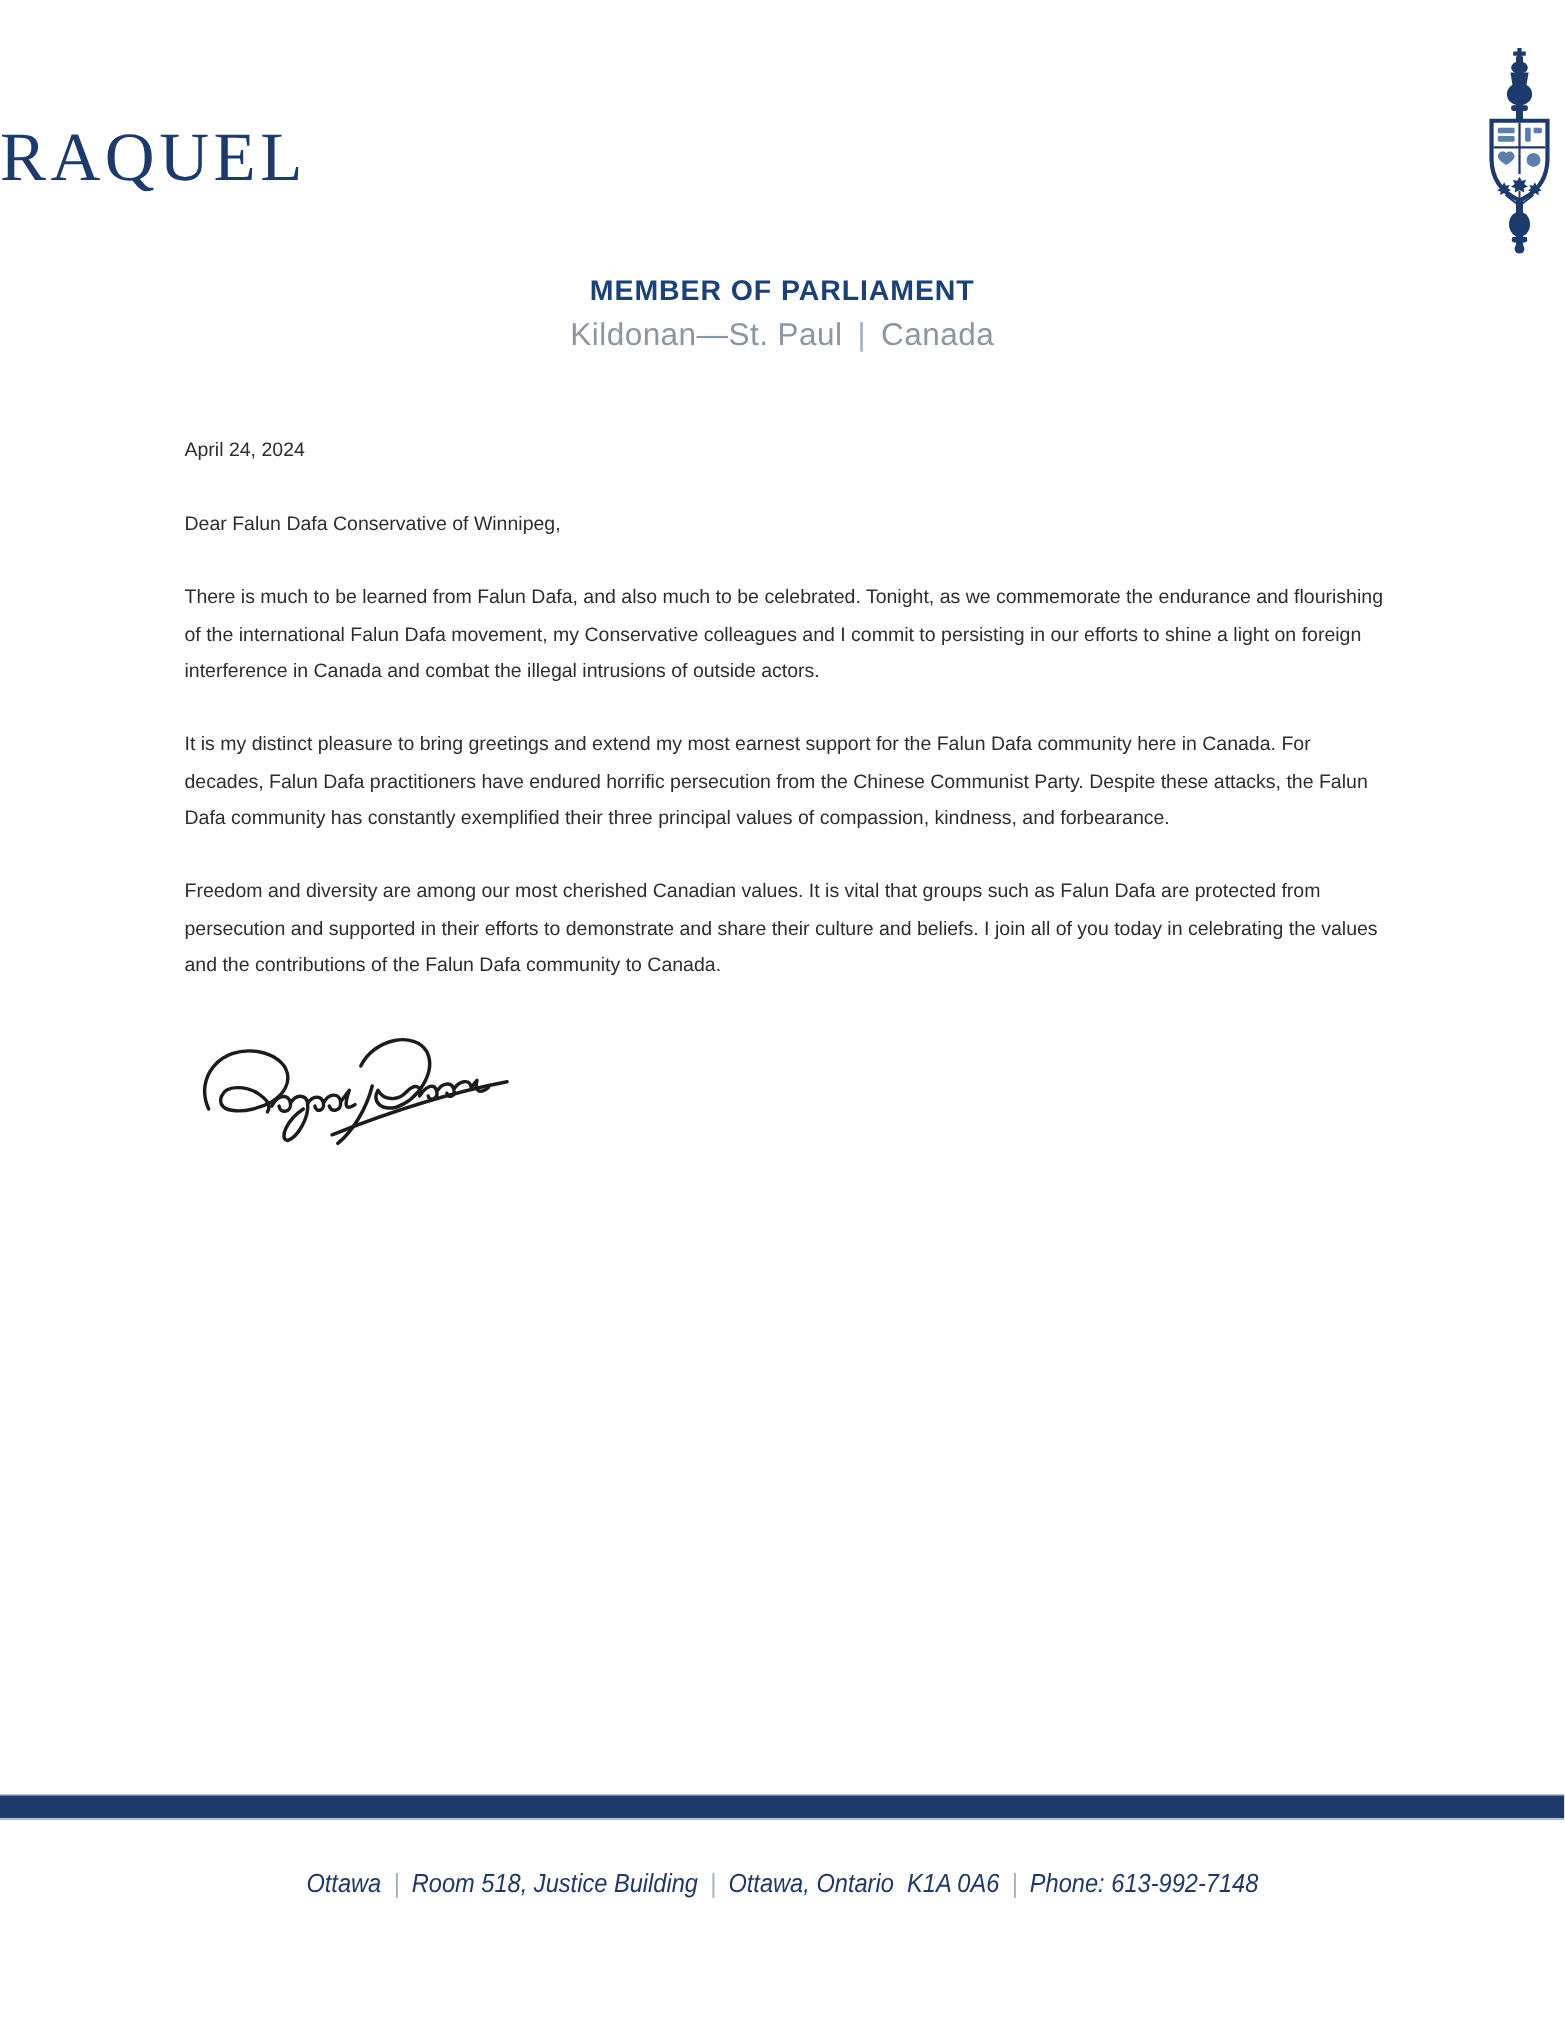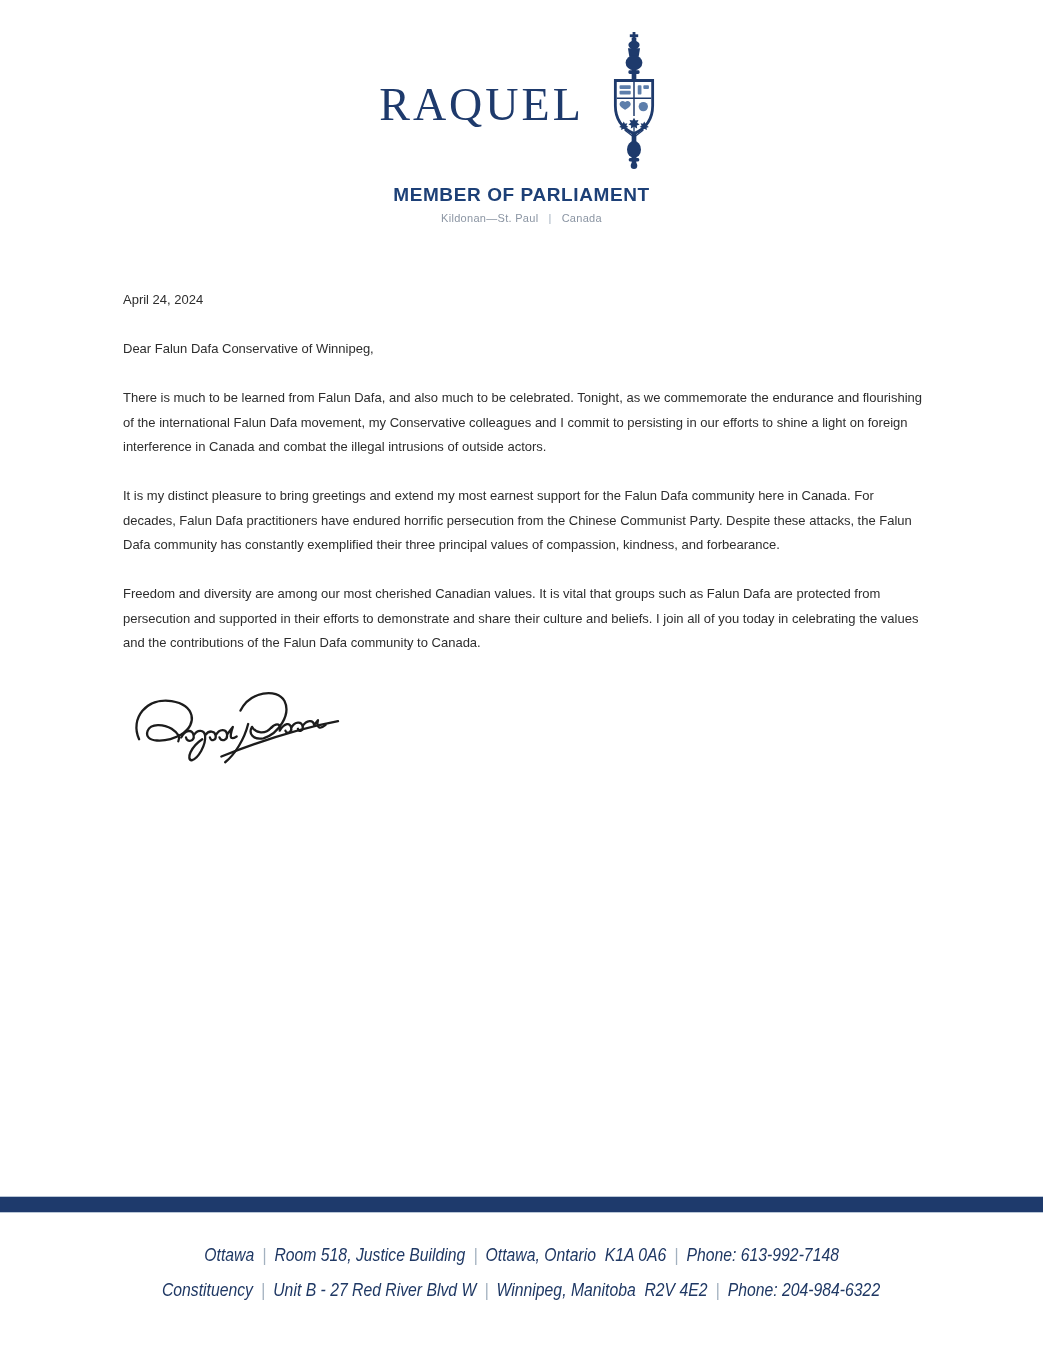--- a/index.html
+++ b/index.html
@@ -17,21 +17,21 @@
   .letterhead {
     position: absolute;
     top: 32px;
     left: 0;
     right: 0;
     text-align: center;
   }
   .logo-row {
     display: flex;
     align-items: center;
-    justify-content: center;
+    justify-content: space-between;
     gap: 20px;
     height: 138px;
   }
   .brand-name {
     font-family: "Liberation Serif", serif;
     font-size: 46px;
     font-weight: 400;
     letter-spacing: 3px;
     color: #1e3a6c;
     line-height: 1;
@@ -40,21 +40,21 @@
   .crest { width: 60px; height: 138px; flex: 0 0 auto; }
   .mp-title {
     margin-top: 14px;
     font-size: 19px;
     font-weight: 700;
     letter-spacing: 0.6px;
     color: #1d4077;
   }
   .mp-subtitle {
     margin-top: 6px;
-    font-size: 11px;
+    font-size: 21px;
     color: #8b95a3;
     letter-spacing: 0.3px;
   }
   .mp-subtitle .pipe { color: #a3b1bf; margin: 0 10px; }
 
   
   .letter-body {
     position: absolute;
     left: 123px;
     top: 288px;
@@ -195,20 +195,15 @@
   </div>
 
   <div class="footer-bar"></div>
 
   <div class="footer-contact">
     <div class="row">
       <span class="footer-line">
         <span>Ottawa</span><span class="pipe">|</span><span>Room 518, Justice Building</span><span class="pipe">|</span><span>Ottawa, Ontario&nbsp; K1A 0A6</span><span class="pipe">|</span><span>Phone: 613-992-7148</span>
       </span>
     </div>
-    <div class="row">
-      <span class="footer-line">
-        <span>Constituency</span><span class="pipe">|</span><span>Unit B - 27 Red River Blvd W</span><span class="pipe">|</span><span>Winnipeg, Manitoba&nbsp; R2V 4E2</span><span class="pipe">|</span><span>Phone: 204-984-6322</span>
-      </span>
-    </div>
   </div>
 
 </div>
 
 </body></html>

